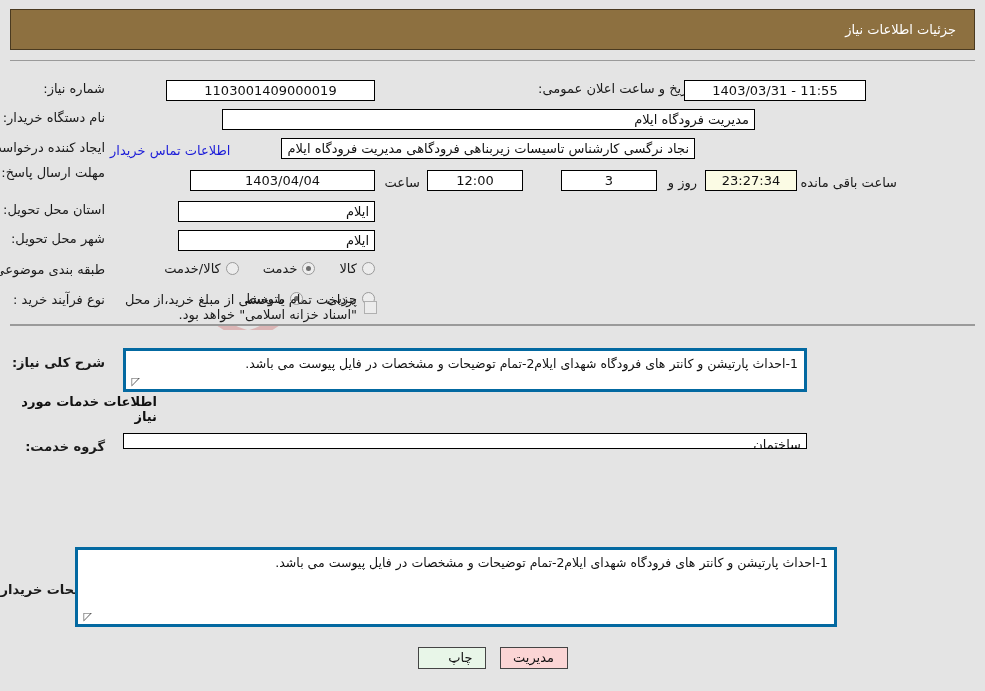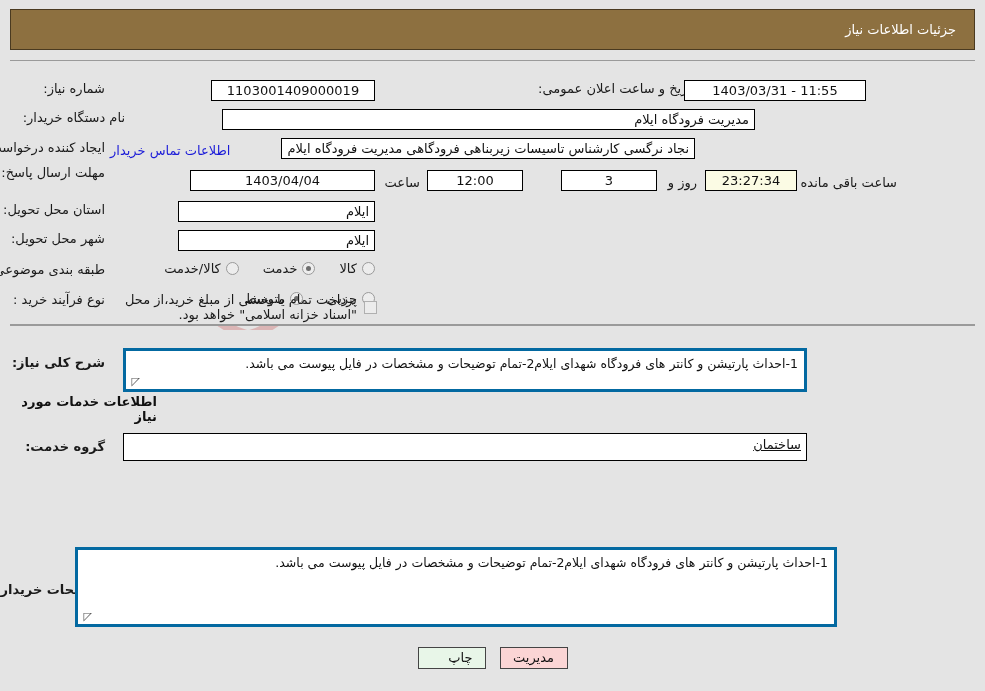--- a/index.html
+++ b/index.html
@@ -287,28 +287,28 @@
       </svg>
     </div>
   </div>
 </div>
 
 <div class="panel" id="panel-top"></div>
 
 <div class="row" style="top:81px; right:880px; z-index:3;">
   <span class="lbl">شماره نیاز:</span>
 </div>
-<div class="fld fld-num" style="position:absolute; top:80px; right:610px; width:164px; z-index:3;">1103001409000019</div>
+<div class="fld fld-num" style="position:absolute; top:80px; right:610px; width:209px; z-index:3;">1103001409000019</div>
 
 <div class="row" style="top:81px; right:290px; z-index:3;">
   <span class="lbl">تاریخ و ساعت اعلان عمومی:</span>
 </div>
 <div class="fld fld-num" style="position:absolute; top:80px; right:690px; left:null; width:182px; z-index:3; right:auto; left:684px;">1403/03/31 - 11:55</div>
 
-<div class="row" style="top:110px; right:860px; z-index:3;">
+<div class="row" style="top:110px; right:880px; z-index:3;">
   <span class="lbl">نام دستگاه خریدار:</span>
 </div>
 <div class="fld fld-rtl" style="position:absolute; top:109px; right:230px; left:222px; z-index:3;">مدیریت فرودگاه ایلام</div>
 
 <div class="row" style="top:140px; right:880px; z-index:3;">
   <span class="lbl">ایجاد کننده درخواست:</span>
 </div>
 <div class="fld fld-rtl" style="position:absolute; top:138px; right:290px; left:281px; z-index:3;">نجاد نرگسی کارشناس تاسیسات زیربناهی فرودگاهی مدیریت فرودگاه ایلام</div>
 <div style="position:absolute; top:140px; left:110px; z-index:3;">
   <span class="link">اطلاعات تماس خریدار</span>
@@ -385,21 +385,21 @@
 <div class="ta-wrap" style="top:348px; right:178px; left:123px; height:44px; z-index:3;">
   <div class="ta-text">1-احداث پارتیشن و کانتر های فرودگاه شهدای ایلام2-تمام توضیحات و مشخصات در فایل پیوست می باشد.</div>
   <span class="ta-grip">◸</span>
 </div>
 
 <div class="section-head" style="top:394px; right:828px; z-index:3;">اطلاعات خدمات مورد نیاز</div>
 
 <div class="row" style="top:439px; right:880px; z-index:3;">
   <span class="lbl lbl-bold">گروه خدمت:</span>
 </div>
-<div class="fld fld-rtl" style="position:absolute; top:433px; right:178px; left:123px; height:28px; line-height:22px; z-index:3;text-decoration:underline;">ساختمان</div>
+<div class="fld fld-rtl" style="position:absolute; top:433px; right:178px; left:123px; height:16px; line-height:22px; z-index:3;text-decoration:underline;">ساختمان</div>
 
 <div class="tbl-wrap">
   <table class="grid">
     <thead>
       <tr>
         <th class="col-radif">ردیف</th>
         <th class="col-code">کد خدمت</th>
         <th class="col-name">نام خدمت</th>
         <th class="col-unit">واحد اندازه گیری</th>
         <th class="col-qty">تعداد / مقدار</th>

